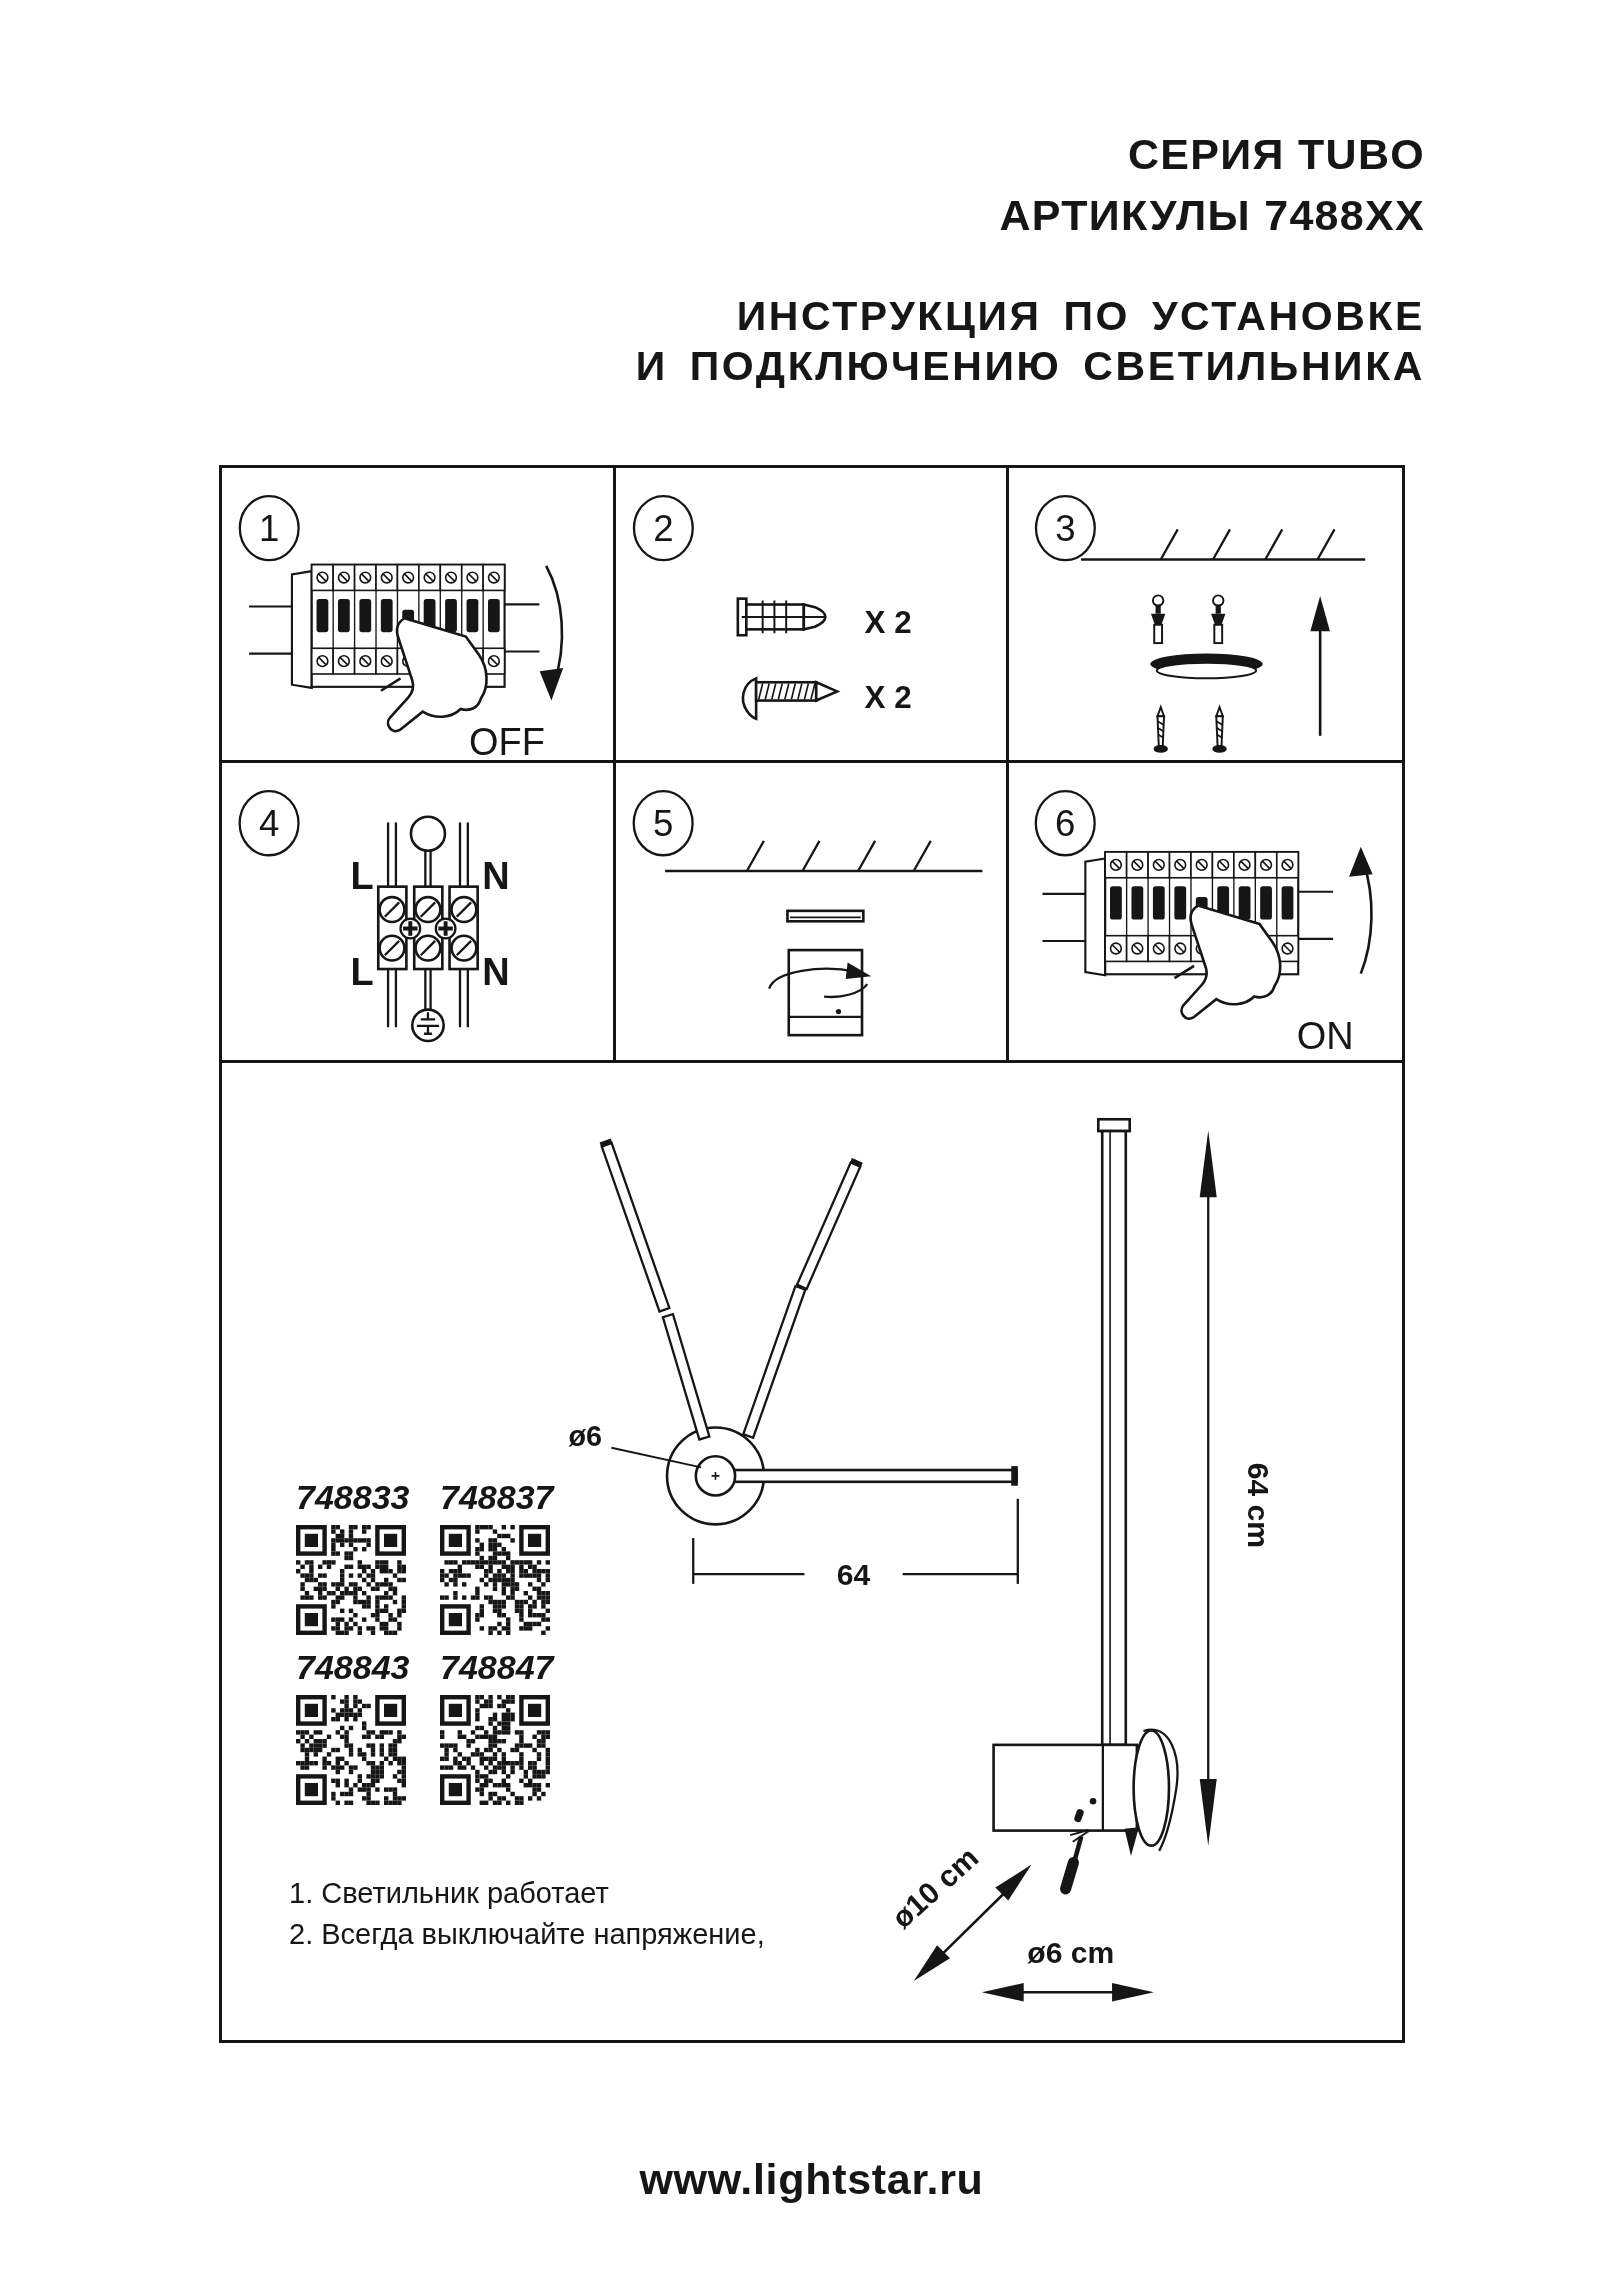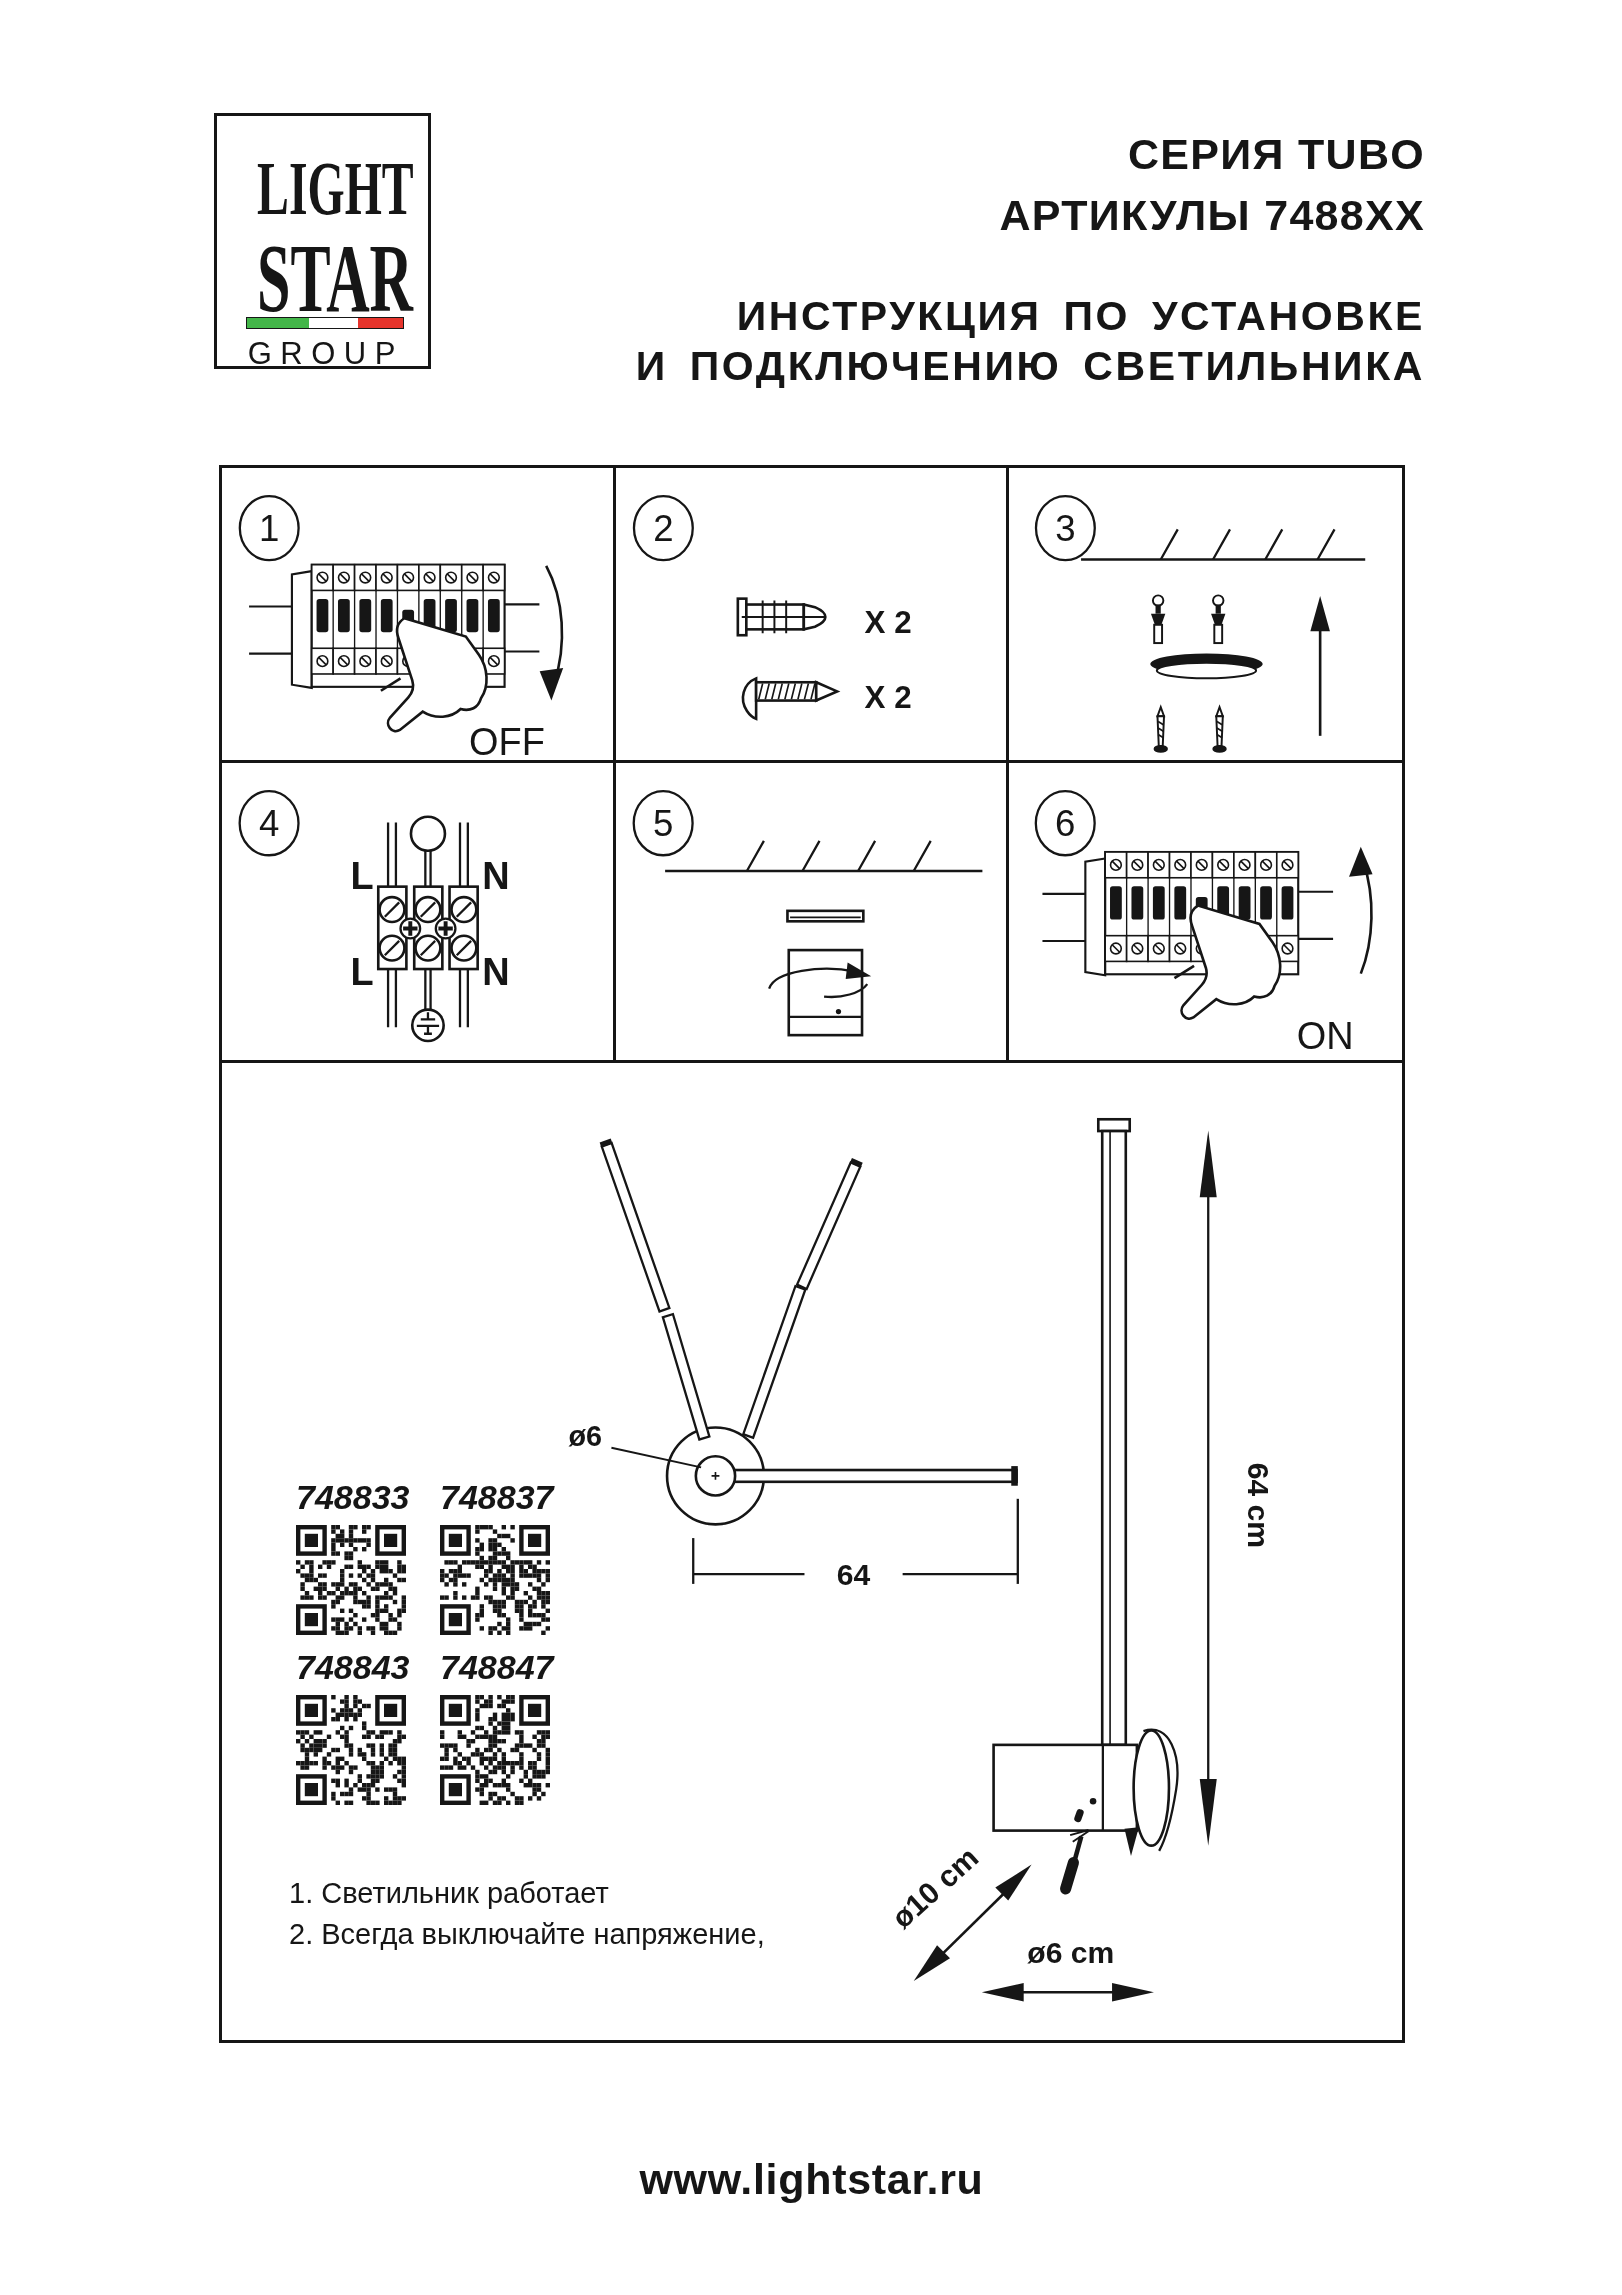--- a/index.html
+++ b/index.html
@@ -39,30 +39,20 @@
   .notes{position:absolute;left:289px;top:1873px;font-size:29px;line-height:41px;}
   .notes span{display:block;}
   .footer{position:absolute;left:0;top:2155px;width:1623px;text-align:center;
           font-size:43px;font-weight:bold;letter-spacing:0.7px;}
 </style>
 </head>
 <body>
 
 <div class="page">
 
-  <div class="logo-box">
-    <span class="logo-word logo-w1">LIGHT</span>
-    <span class="logo-word logo-w2">STAR</span>
-    <span class="logo-group">GROUP</span>
-    <span class="flag">
-      <span class="f1" style="background: rgb(67, 182, 73);"></span>
-      <span class="f2" style="background: rgb(255, 255, 255);"></span>
-      <span class="f3" style="background: rgb(230, 52, 44);"></span>
-    </span>
-  </div>
 
   <div class="abs hdr hdr-series">СЕРИЯ TUBO</div>
   <div class="abs hdr hdr-articles">АРТИКУЛЫ 7488XX</div>
   <div class="abs hdr hdr-t2">И ПОДКЛЮЧЕНИЮ СВЕТИЛЬНИКА</div>
   <div class="abs hdr hdr-t1">ИНСТРУКЦИЯ ПО УСТАНОВКЕ</div>
 
   <div class="grid">
     <div class="div" style="left:391px;top:0;width:2.6px;height:592px;"></div>
     <div class="div" style="left:784px;top:0;width:2.6px;height:592px;"></div>
     <div class="div" style="left:0;top:292px;width:1180px;height:2.6px;"></div>

